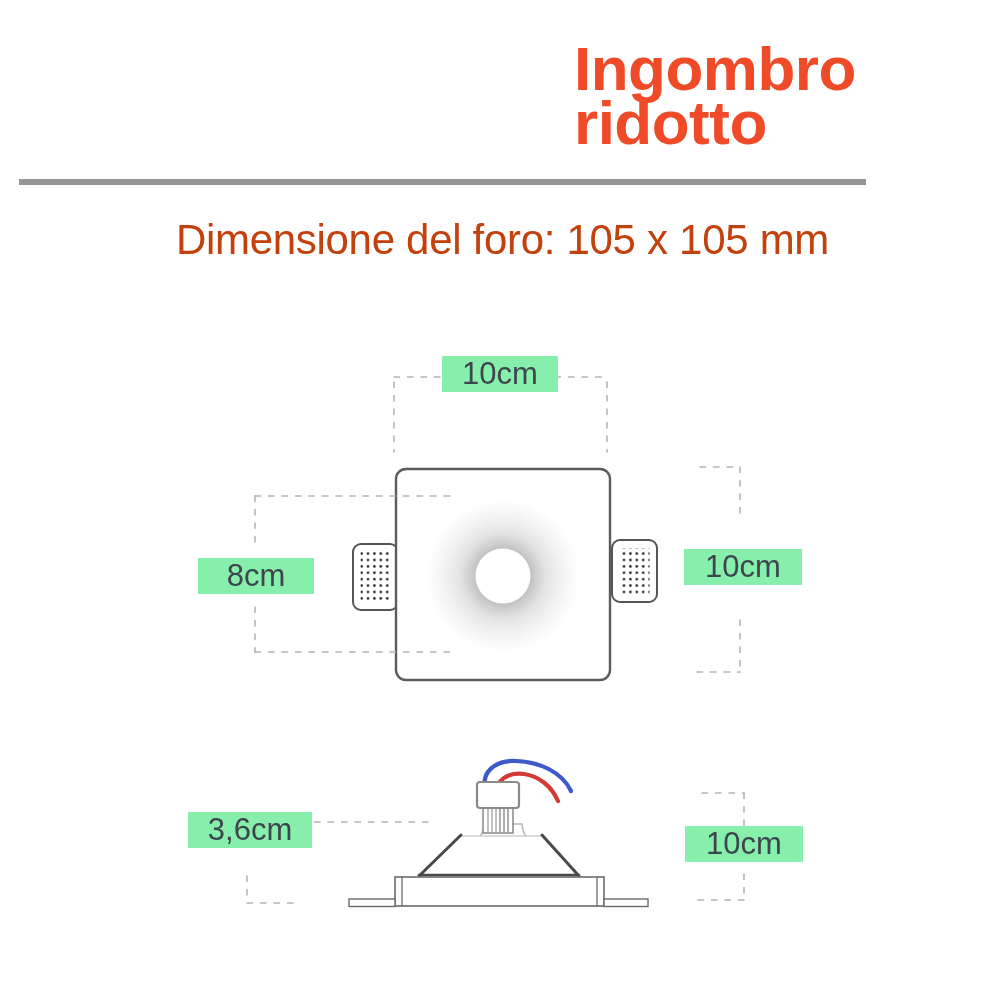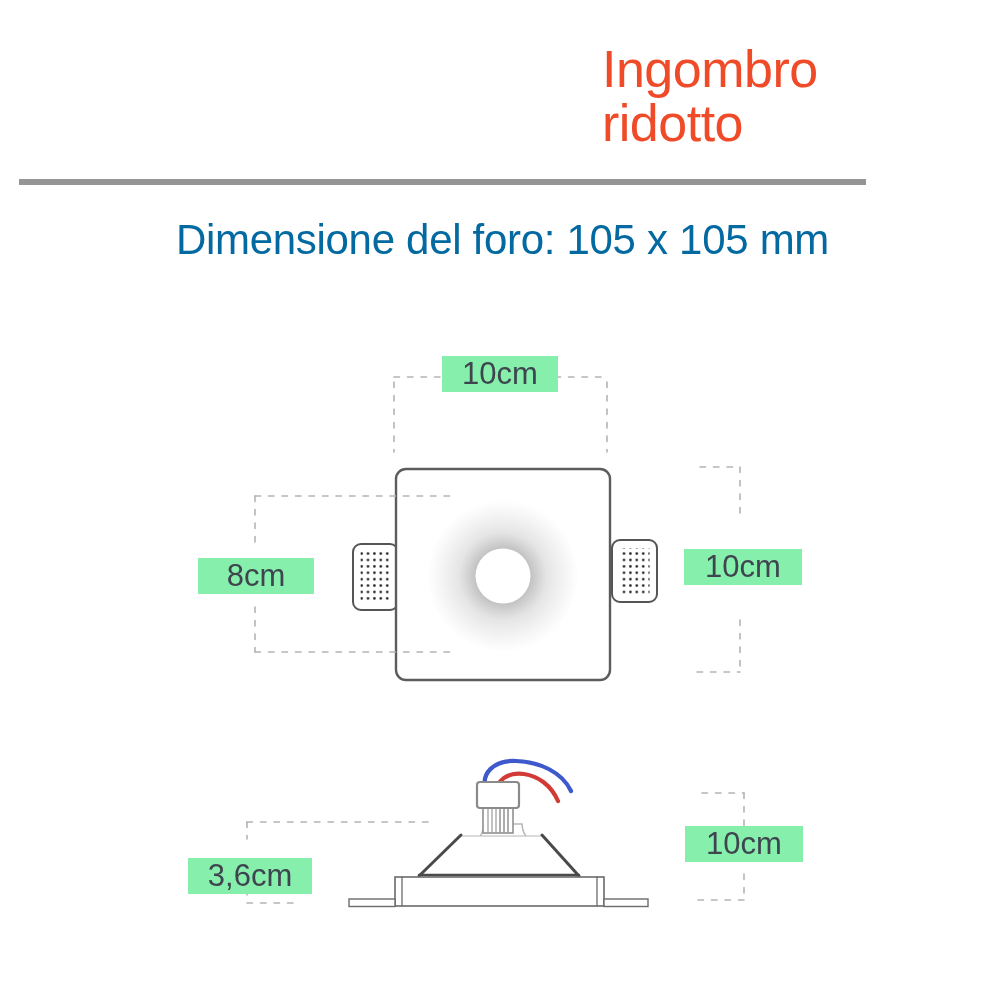--- a/index.html
+++ b/index.html
@@ -2,39 +2,39 @@
 <html><head>
 <meta charset="utf-8">
 <style>
   html,body{margin:0;padding:0;}
   body{
     width:1000px;height:1000px;position:relative;background:#ffffff;
     font-family:"Liberation Sans","DejaVu Sans",sans-serif;overflow:hidden;
   }
   .abs{position:absolute;}
   .page-title{
-    left:602px;top:42px;width:270px;
-    font-size:52px;font-weight:normal;line-height:54px;letter-spacing:-0.5px;
+    left:574px;top:42px;width:270px;
+    font-size:62px;font-weight:bold;line-height:54px;letter-spacing:-0.5px;
     color:#f04b28;
   }
   .divider{
     left:19px;top:179px;width:847px;height:6px;background:#959595;
   }
   .subtitle{
     left:130px;top:216px;width:745px;text-align:center;
-    font-size:42px;color:#0369a1;letter-spacing:-0.3px;white-space:nowrap;
+    font-size:42px;color:#c2410c;letter-spacing:-0.3px;white-space:nowrap;
   }
   .dim-label{
     font-size:31px;color:#3e454e;text-align:center;line-height:36px;
     background:#86efac;
   }
   #dim-top-10{left:442px;top:356px;width:116px;}
   #dim-left-8{left:198px;top:558px;width:116px;}
   #dim-right-10{left:684px;top:549px;width:118px;}
-  #dim-side-36{left:188px;top:858px;width:124px;}
+  #dim-side-36{left:188px;top:812px;width:124px;}
   #dim-side-10{left:685px;top:826px;width:118px;}
   svg.diagram{left:0;top:0;width:1000px;height:1000px;}
 </style>
 </head>
 <body>
 
 <div class="abs page-title" style="color: rgb(240, 75, 40);">Ingombro ridotto</div>
 
 <div class="abs divider"></div>
 

